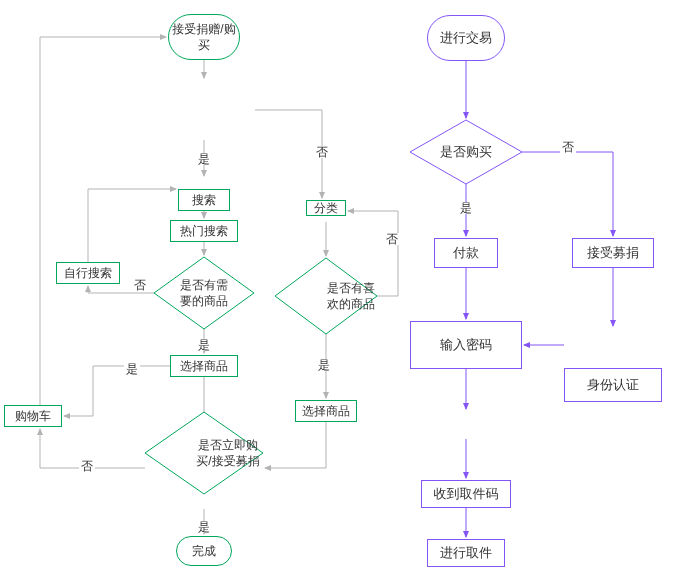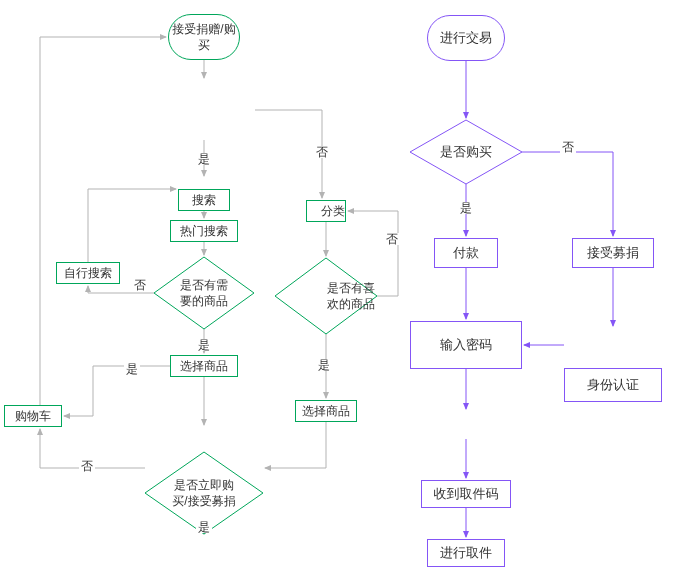--- a/index.html
+++ b/index.html
@@ -103,42 +103,45 @@
   </div>
 
   <div class="node rect green" style="left:170px;top:355px;width:68px;height:22px;">
     <span class="nlabel">选择商品</span>
   </div>
 
   <div class="node rect green" style="left:4px;top:405px;width:58px;height:22px;">
     <span class="nlabel">购物车</span>
   </div>
 
-  <div class="node rect green" style="left:306px;top:200px;width:40px;height:22px;justify-content:flex-end;">
+  <div class="node rect green" style="left:306px;top:200px;width:40px;height:16px;">
     <span class="nlabel">分类</span>
   </div>
 
   <div class="node diamond green" style="left:275px;top:258px;width:102px;height:76px;justify-content:flex-end;">
     <svg class="shape" viewBox="0 0 100 100" preserveAspectRatio="none">
       <polygon points="50,0 100,50 50,100 0,50"></polygon>
     </svg>
     <span class="nlabel" style="width:52px;">是否有喜欢的商品</span>
   </div>
 
   <div class="node rect green" style="left:295px;top:400px;width:62px;height:22px;">
     <span class="nlabel">选择商品</span>
   </div>
 
-  <div class="node diamond green" style="left:145px;top:452px;width:118px;height:82px;">
+  <div class="node diamond green" style="left:145px;top:412px;width:118px;height:82px;justify-content:flex-end;">
     <svg class="shape" viewBox="0 0 100 100" preserveAspectRatio="none">
       <polygon points="50,0 100,50 50,100 0,50"></polygon>
     </svg>
     <span class="nlabel" style="width:70px;">是否立即购买/接受募捐</span>
   </div>
 
+  <div class="node stadium green" style="left:176px;top:536px;width:56px;height:30px;">
+    <span class="nlabel">完成</span>
+  </div>
 
   <div class="elabel" style="left:196px;top:153px;">是</div>
   <div class="elabel" style="left:314px;top:146px;">否</div>
   <div class="elabel" style="left:132px;top:279px;">否</div>
   <div class="elabel" style="left:196px;top:339px;">是</div>
   <div class="elabel" style="left:124px;top:363px;">是</div>
   <div class="elabel" style="left:79px;top:460px;">否</div>
   <div class="elabel" style="left:384px;top:233px;">否</div>
   <div class="elabel" style="left:316px;top:359px;">是</div>
   <div class="elabel" style="left:196px;top:521px;">是</div>

